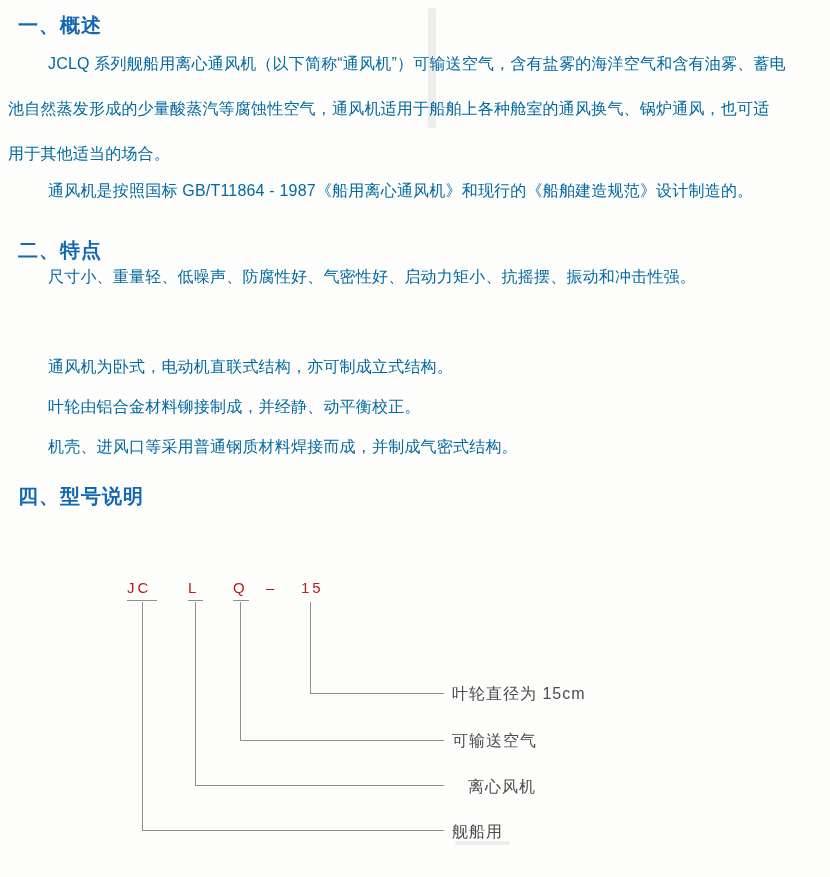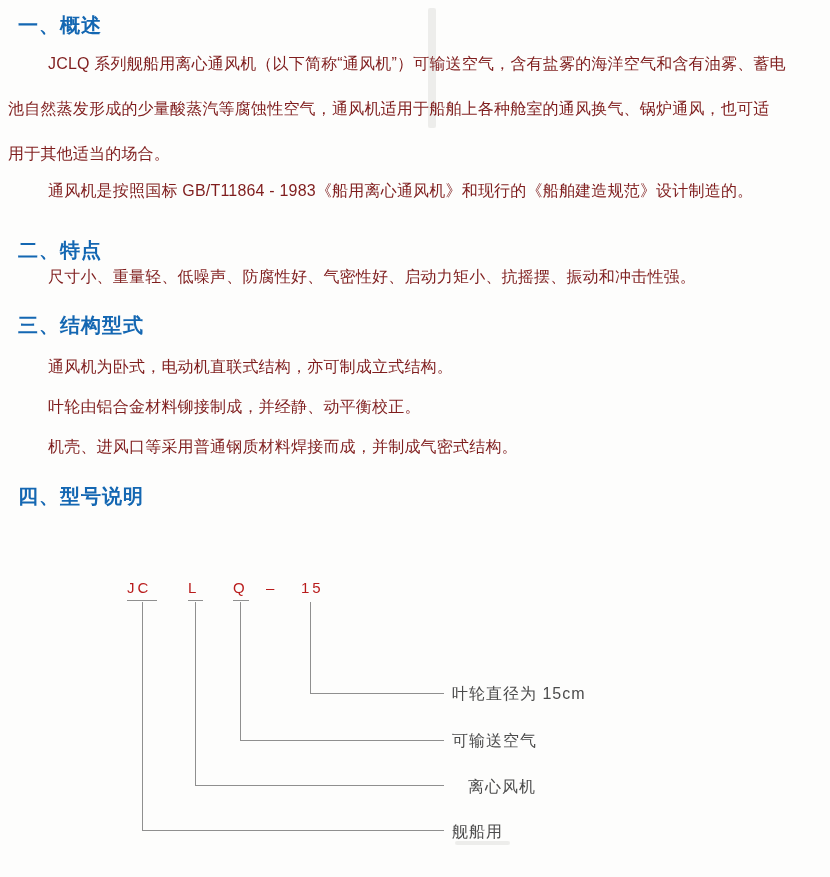--- a/index.html
+++ b/index.html
@@ -15,21 +15,21 @@
     position:absolute;
     font-size:20px;
     font-weight:bold;
     color:#1467b2;
     letter-spacing:1px;
     white-space:nowrap;
   }
   .bodyline {
     position:absolute;
     font-size:16px;
-    color:#7f1d1d;
+    color:#0369a1;
     letter-spacing:0.2px;
     white-space:nowrap;
   }
   .code-part {
     position:absolute;
     font-size:15px;
     color:#b91c1c;
     letter-spacing:3px;
     white-space:nowrap;
   }
@@ -56,26 +56,25 @@
 
 <div class="page">
 
   <div class="scan-artifact" style="left:428px; top:8px; width:8px; height:120px;"></div>
   <div class="scan-artifact" style="left:455px; top:841px; width:55px; height:4px;"></div>
 
   <div class="heading" style="left:18px; top:12px;">一、概述</div>
   <div class="bodyline" style="left:48px; top:54px;">JCLQ 系列舰船用离心通风机（以下简称“通风机”）可输送空气，含有盐雾的海洋空气和含有油雾、蓄电</div>
   <div class="bodyline" style="left:8px; top:99px;">池自然蒸发形成的少量酸蒸汽等腐蚀性空气，通风机适用于船舶上各种舱室的通风换气、锅炉通风，也可适</div>
   <div class="bodyline" style="left:8px; top:144px;">用于其他适当的场合。</div>
-  <div class="bodyline" style="left:48px; top:181px;">通风机是按照国标 GB/T11864 - 1983《船用离心通风机》和现行的《船舶建造规范》设计制造的。</div>
+  <div class="bodyline" style="left:48px; top:181px;">通风机是按照国标 GB/T11864 - 1987《船用离心通风机》和现行的《船舶建造规范》设计制造的。</div>
 
   <div class="heading" style="left:18px; top:237px;">二、特点</div>
   <div class="bodyline" style="left:48px; top:267px;">尺寸小、重量轻、低噪声、防腐性好、气密性好、启动力矩小、抗摇摆、振动和冲击性强。</div>
 
-  <div class="heading" style="left:18px; top:312px;">三、结构型式</div>
   <div class="bodyline" style="left:48px; top:357px;">通风机为卧式，电动机直联式结构，亦可制成立式结构。</div>
   <div class="bodyline" style="left:48px; top:397px;">叶轮由铝合金材料铆接制成，并经静、动平衡校正。</div>
   <div class="bodyline" style="left:48px; top:437px;">机壳、进风口等采用普通钢质材料焊接而成，并制成气密式结构。</div>
 
   <div class="heading" style="left:18px; top:483px;">四、型号说明</div>
 
   <div>
 
     <div class="code-part" style="left:127px; top:579px;">JC</div>
     <div class="code-part" style="left:188px; top:579px;">L</div>

